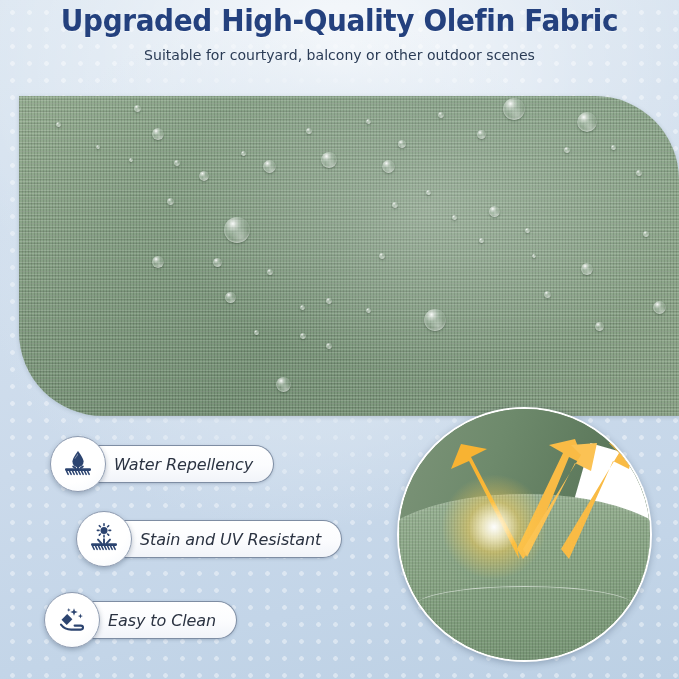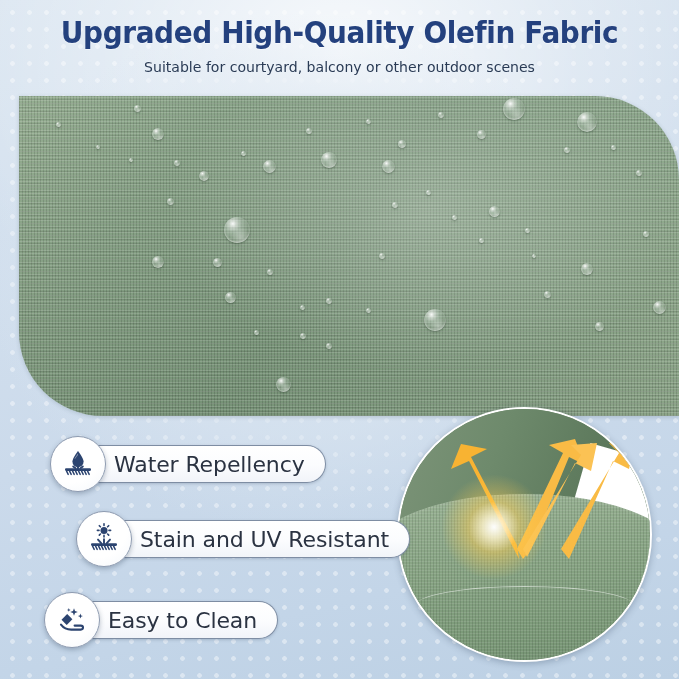--- a/index.html
+++ b/index.html
@@ -35,21 +35,21 @@
     inset: 0;
     background: radial-gradient(ellipse 440px 360px at 44% 40%, rgba(219,230,241,0.95) 0%, rgba(219,230,241,0.55) 45%, rgba(219,230,241,0) 72%);
     pointer-events: none;
   }
 
   
   .header {
     position: absolute;
     top: 0; left: 0; right: 0;
     text-align: center;
-    padding-top: 16px;
+    padding-top: 4px;
   }
   .title {
     font-family: "DejaVu Sans", sans-serif;
     font-weight: bold;
     font-size: 30px;
     letter-spacing: -0.4px;
     color: #24417e;
     transform: scaleX(0.93);
     transform-origin: center;
     line-height: 1.12;
@@ -180,24 +180,25 @@
     border: 1px solid #7e8da3;
     border-left: none;
     border-radius: 0 19px 19px 0;
     padding: 0 20px 0 42px;
     margin-left: -34px;
     box-shadow: 0 1px 3px rgba(40,60,85,0.22);
     box-sizing: border-box;
   }
   .pill-label {
     font-family: "DejaVu Sans", sans-serif;
-    font-size: 22px;
+    font-size: 16px;
     color: #2b3342;
     white-space: nowrap;
     letter-spacing: -0.1px;
+    font-style: italic;
   }
   .icon-circle {
     position: relative;
     z-index: 2;
     width: 56px; height: 56px;
     border-radius: 50%;
     background: radial-gradient(circle at 38% 30%, #ffffff 0%, #ffffff 58%, #f4f7fb 100%);
     border: 1px solid #8e9bb0;
     box-shadow: 0 2px 5px rgba(35,55,80,0.30);
     display: flex;

